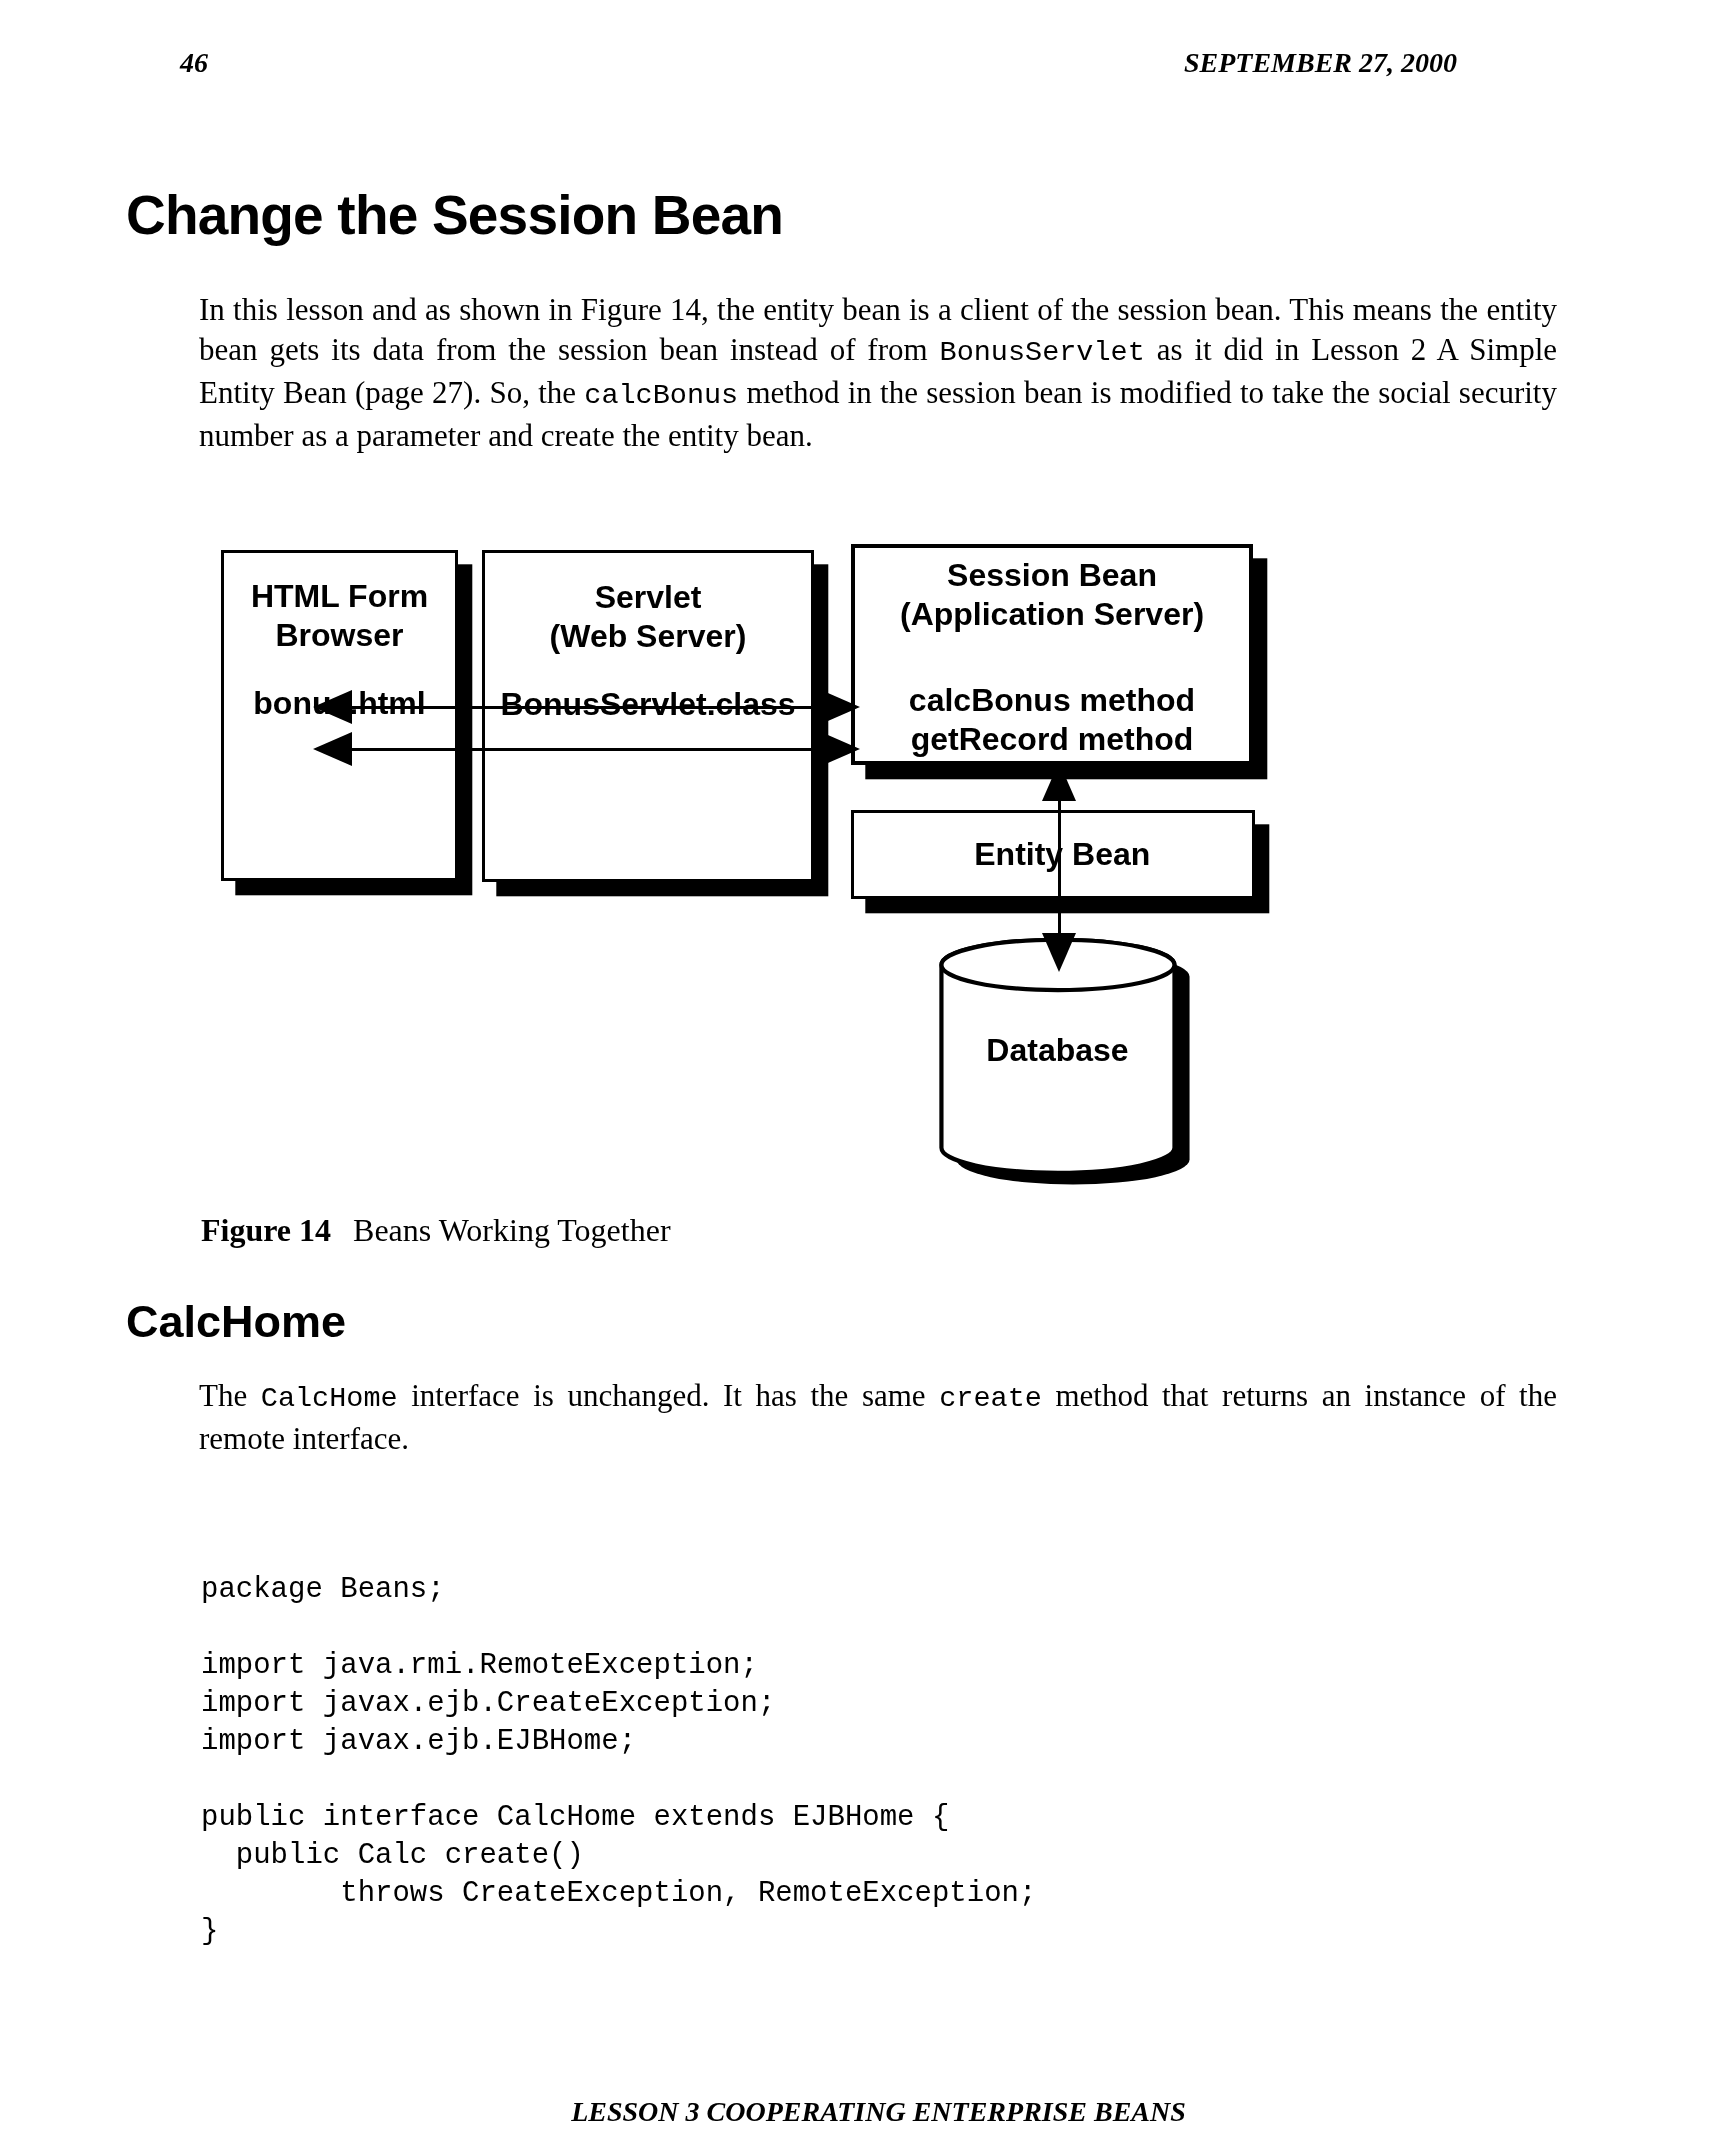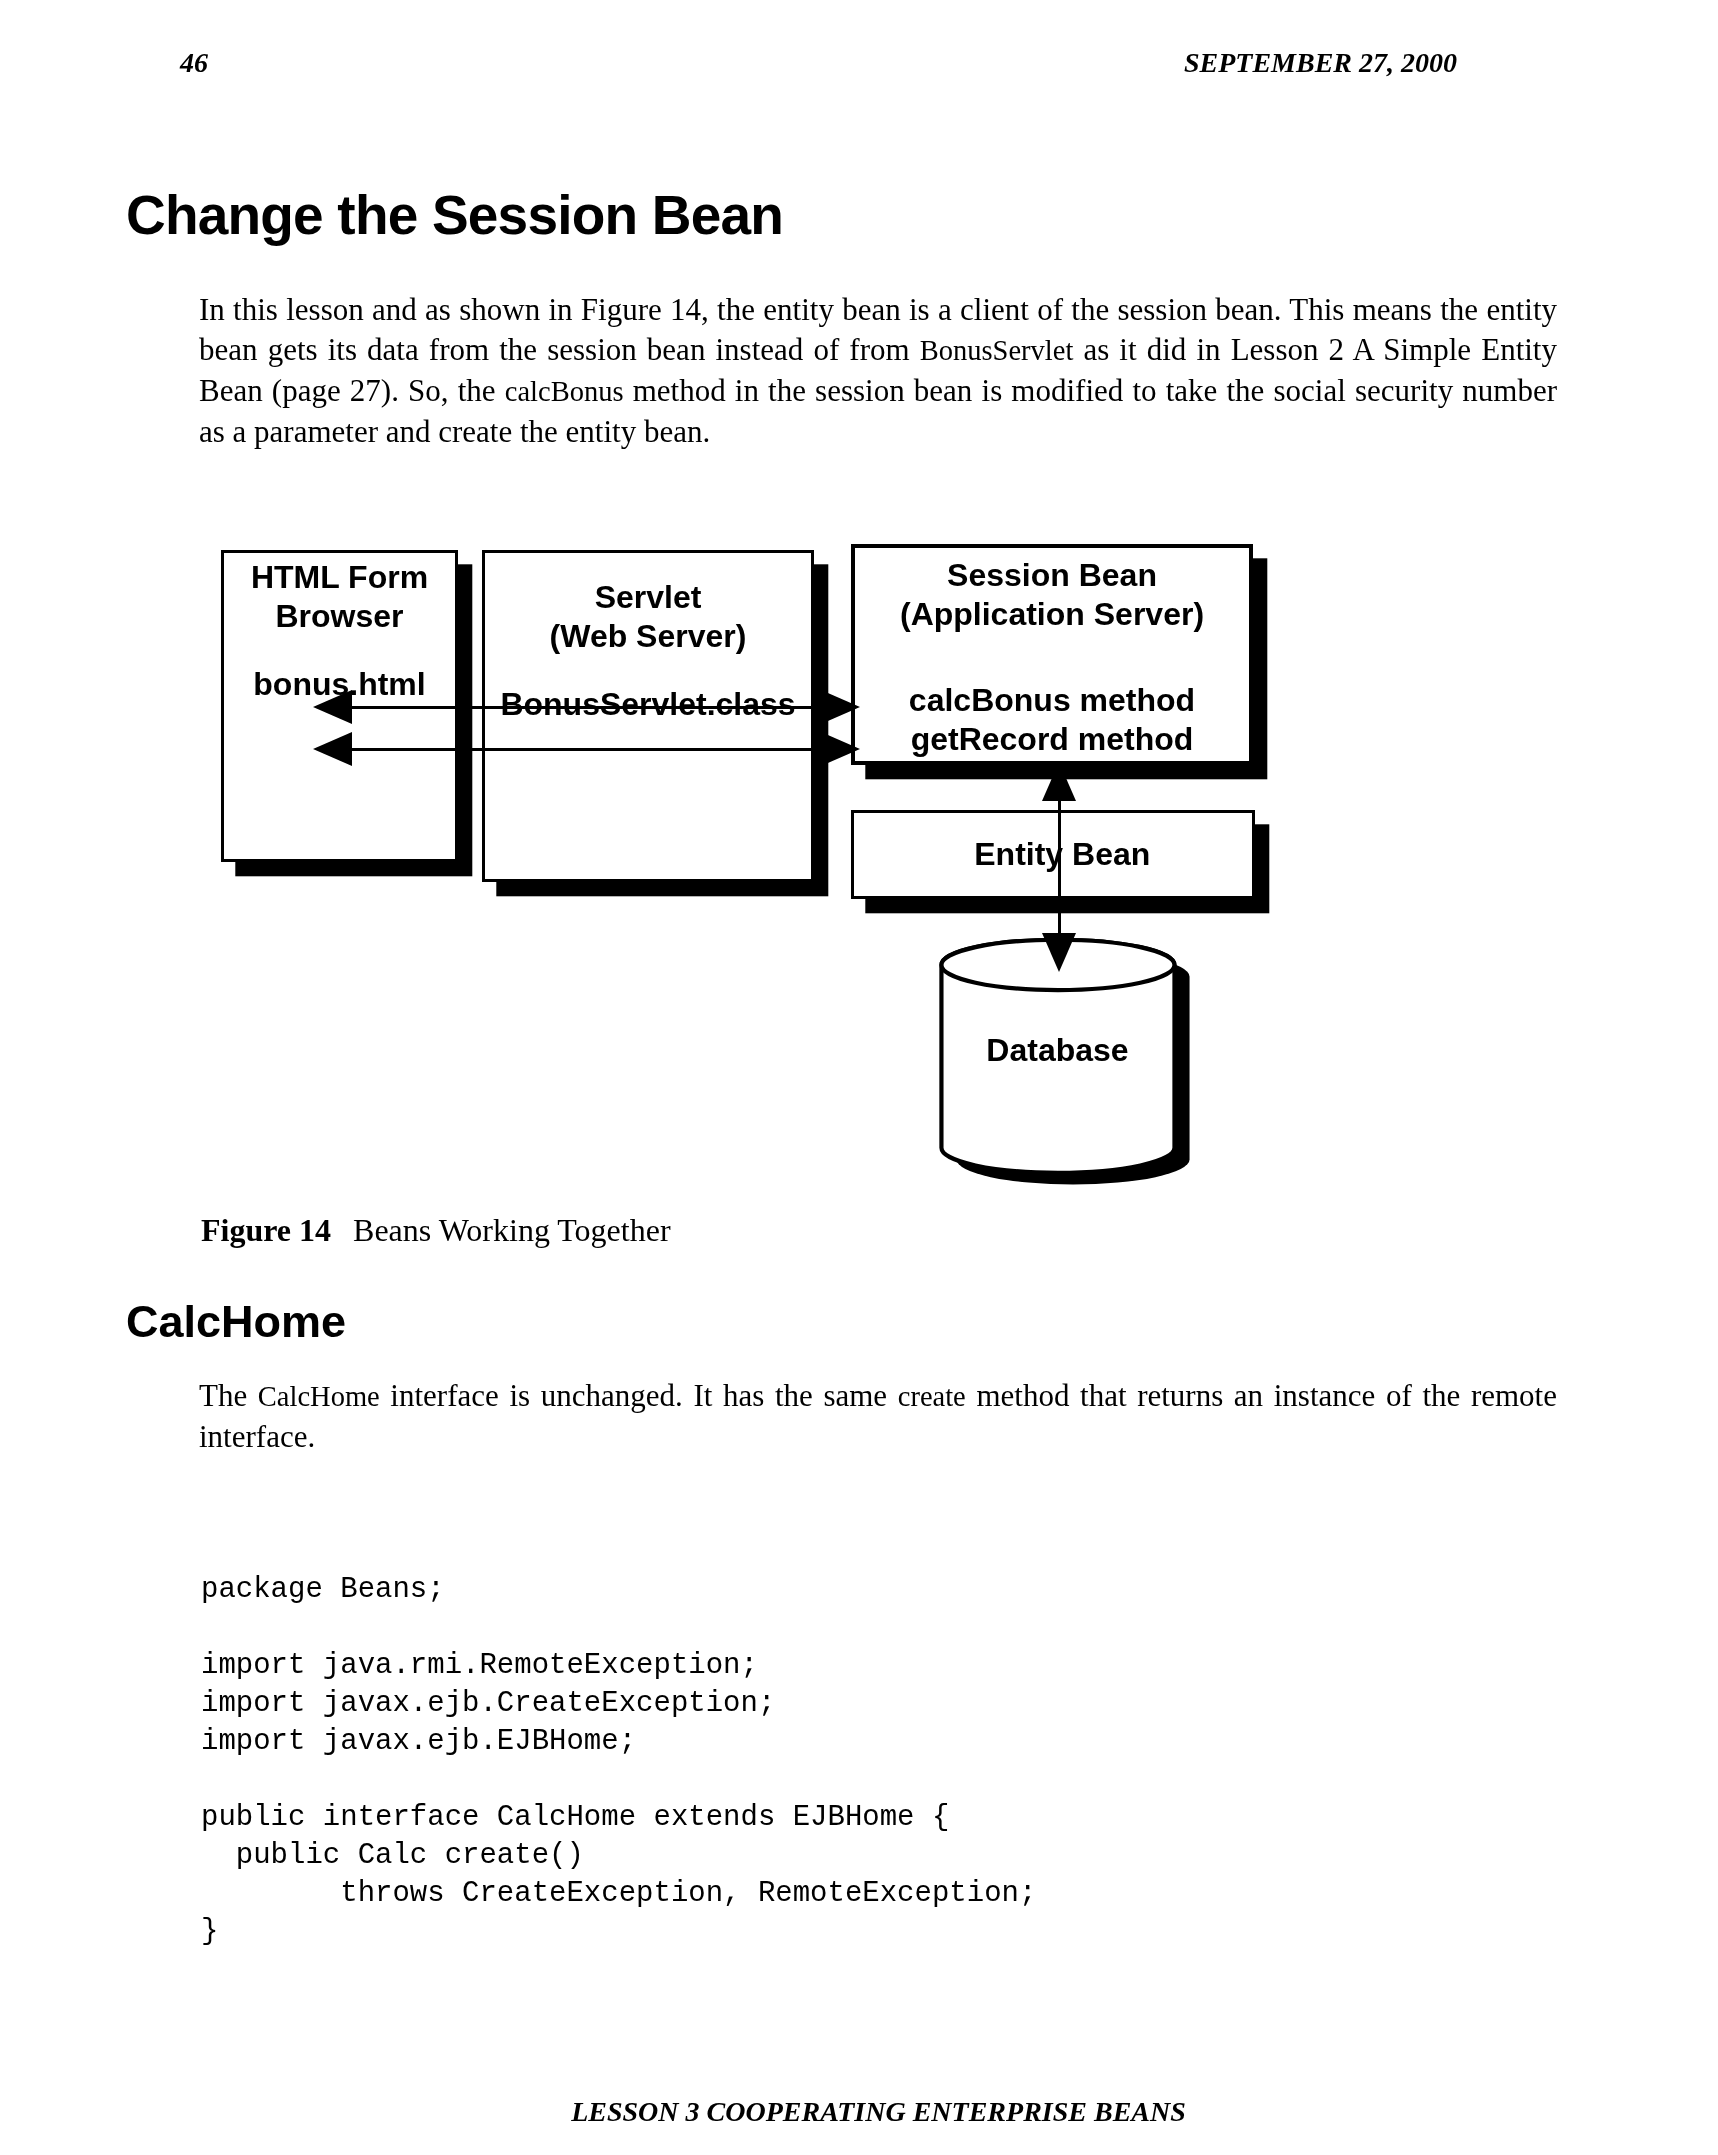--- a/index.html
+++ b/index.html
@@ -13,31 +13,31 @@
   
   .page-title{position:absolute;left:126px;top:183px;margin:0;
     font-family:"Liberation Sans",sans-serif;font-weight:700;font-size:55px;letter-spacing:-0.8px;}
   .h2{position:absolute;left:126px;top:1296px;margin:0;
     font-family:"Liberation Sans",sans-serif;font-weight:700;font-size:45px;}
   
   .body-par{position:absolute;left:199px;width:1358px;margin:0;
     font-size:31px;line-height:40px;text-align:justify;}
   .intro{top:290px;}
   .sect-par{top:1376px;}
-  code.inl{font-family:Liberation Serif, serif;font-size:28.5px;font-weight:400;}
+  code.inl{font-family:Liberation Mono, monospace;font-size:28.5px;font-weight:400;}
   
   .fig-caption{position:absolute;left:201px;top:1212px;margin:0;font-size:32px;}
   .fig-caption .lab{font-weight:700;}
   .fig-caption .cap{margin-left:22px;}
   
   .diagram-layer{position:absolute;left:0;top:0;width:100%;height:100%;pointer-events:none;}
   .dbox{position:absolute;background:#fff;border:3.4px solid #000;box-shadow:14.3px 14.3px 0 #000;
     text-align:center;font-family:"Liberation Sans",sans-serif;font-weight:700;
     font-size:32px;line-height:39px;z-index:1;box-sizing:content-box;}
-  .box-html{left:221px;top:550px;width:231px;height:301px;padding-top:5px;}
+  .box-html{left:221px;top:550px;width:231px;height:301px;padding-top:24px;}
   .box-servlet{left:482px;top:550px;width:326px;height:301px;padding-top:25px;}
   .box-session{left:851px;top:544px;width:394px;height:205px;border-width:4.2px;padding-top:8.4px;}
   .box-entity{left:851px;top:810px;width:397px;height:89px;display:flex;
     align-items:center;justify-content:center;padding-left:18.5px;box-sizing:border-box;width:404px;}
   .file-label{margin-top:28.5px;}
   .methods{margin-top:47px;}
   
   .hline{position:absolute;height:3.4px;background:#000;z-index:3;}
   .vline{position:absolute;width:3.4px;background:#000;z-index:3;}
   .tri{position:absolute;width:0;height:0;z-index:3;}

